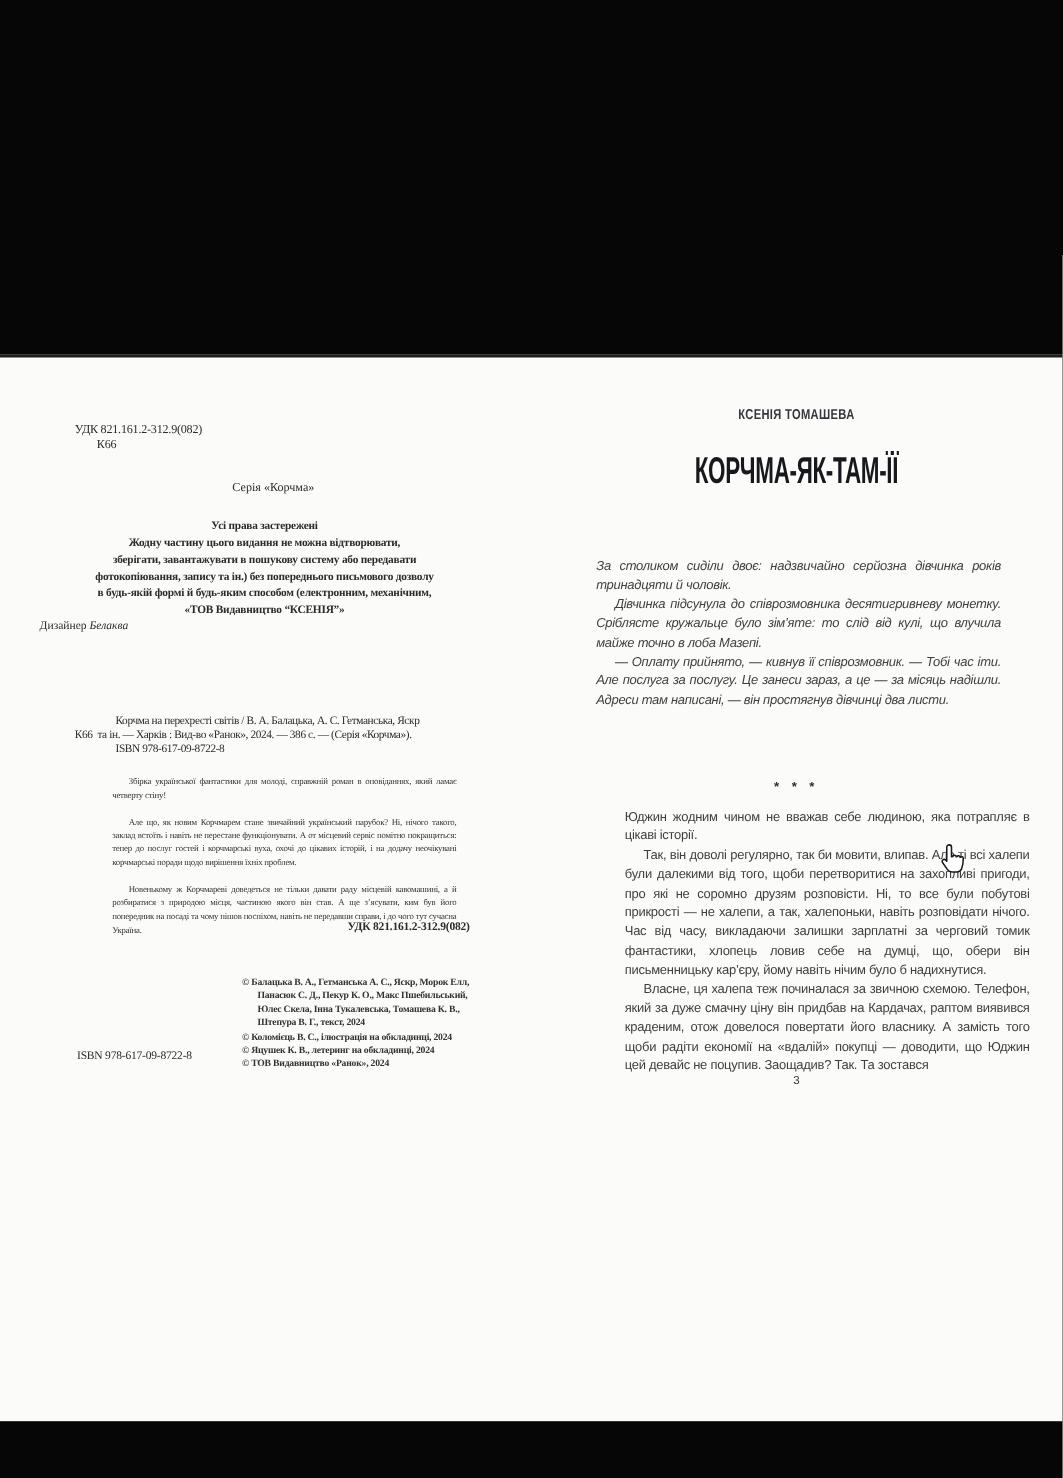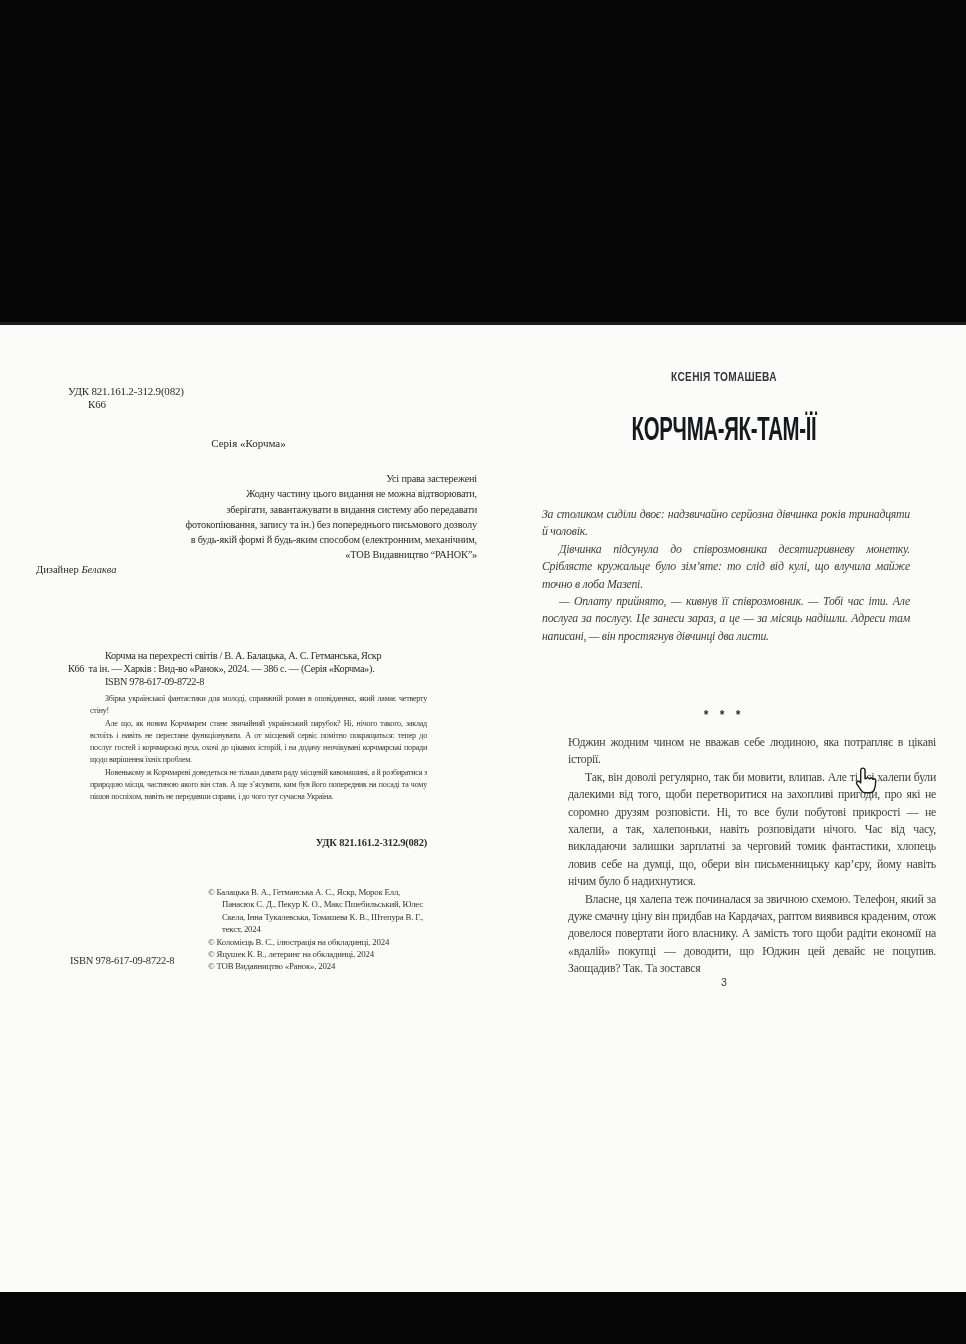--- a/index.html
+++ b/index.html
@@ -17,44 +17,44 @@
   .page-left{left:0;width:483px;}
   .page-right{left:483px;width:483px;}
   .blk{position:absolute;}
 
   
   .imprint{color:#2b2b2b;}
   .udk-top{left:68px;top:60px;width:300px;font-size:11px;line-height:13px;letter-spacing:-.2px;}
   .udk-top p{margin:0;}
   .udk-top p:nth-child(2){padding-left:20px;}
   .series{left:36px;top:112px;width:425px;text-align:center;font-size:11px;}
-  .rights{left:52px;top:146px;width:425px;text-align:right;font-size:10.3px;line-height:15.3px;letter-spacing:-.2px;}
+  .rights{left:28px;top:146px;width:425px;text-align:center;font-size:10.3px;line-height:15.3px;letter-spacing:-.2px;font-weight:bold;}
   .rights p{margin:0;}
   .designer{left:36px;top:239px;width:425px;text-align:left;font-size:10.5px;}
   .designer .dname{font-style:italic;}
   .bib{left:68px;top:324px;width:368px;font-size:10.3px;line-height:13.2px;letter-spacing:-.35px;}
   .bib p{margin:0;}
   .bib p:nth-child(1){padding-left:37px;}
   .bib p:nth-child(3){padding-left:37px;}
   .annotation{left:90px;top:368px;width:337px;font-size:8px;line-height:12.3px;letter-spacing:-.2px;text-align:justify;color:#333;}
-  .annotation p{margin:0;text-indent:15px;}
+  .annotation p{margin:12px;text-indent:15px;}
   .udk-bold{left:90px;top:512px;width:337px;text-align:right;font-weight:bold;font-size:10.5px;letter-spacing:-.2px;}
-  .credits{left:208px;top:561px;width:226px;font-size:8.8px;line-height:12.4px;letter-spacing:-.2px;color:#333;}
+  .credits{left:220px;top:561px;width:226px;font-size:8.8px;line-height:12.4px;letter-spacing:-.2px;color:#333;font-weight:bold;}
   .credits p{margin:0;padding-left:14px;text-indent:-14px;}
   .isbn-bottom{left:70px;top:630px;font-size:10.5px;letter-spacing:-.2px;}
 
   
   .chapter{font-family:"Liberation Sans", sans-serif;color:#3f3f3f;}
   .author{left:61px;top:44px;width:360px;text-align:center;
     font-weight:bold;font-size:13px;letter-spacing:.4px;color:#34363b;
     transform:scaleX(.78);transform-origin:50% 50%;}
   .chap-title{left:31px;top:86px;width:420px;text-align:center;margin:0;
     font-weight:bold;font-size:34px;line-height:34px;letter-spacing:-.5px;color:#16181d;
     transform:scaleX(.6);transform-origin:50% 50%;white-space:nowrap;}
-  .bodycol{left:59px;width:368px;text-align:justify;font-size:11.8px;line-height:17.4px;letter-spacing:-.25px;font-family:Liberation Serif, serif;}
+  .bodycol{left:59px;width:368px;text-align:justify;font-size:11.8px;line-height:17.4px;letter-spacing:-.25px;}
   .bodycol p{margin:0;text-indent:17px;}
   .bodycol p:first-child{text-indent:0;}
   .body-italic{top:181px;font-style:italic;}
   .separator{left:61px;top:383px;width:360px;text-align:center;
     font-size:12px;font-weight:bold;letter-spacing:4px;color:#2f2f2f;}
   .body-regular{top:409px;margin-left:26px;}
   .folio{left:61px;top:651px;width:360px;text-align:center;font-size:10.5px;color:#3a3a3a;}
 
   
   .cursor{position:absolute;left:852px;top:767px;width:26px;height:30px;}
@@ -68,24 +68,24 @@
     <div class="blk udk-top">
         <p>УДК 821.161.2-312.9(082)</p>
         <p>К66</p>
       </div>
 
     <div class="blk series">Серія «Корчма»</div>
 
     <div class="blk rights">
         <p>Усі права застережені</p>
         <p>Жодну частину цього видання не можна відтворювати,</p>
-        <p>зберігати, завантажувати в видання систему або передавати</p>
+        <p>зберігати, завантажувати в пошукову систему або передавати</p>
         <p>фотокопіювання, запису та ін.) без попереднього письмового дозволу</p>
         <p>в будь-якій формі й будь-яким способом (електронним, механічним,</p>
-        <p>«ТОВ Видавництво “РАНОК”»</p>
+        <p>«ТОВ Видавництво “КСЕНІЯ”»</p>
       </div>
 
     <div class="blk designer">
       <span>Дизайнер</span>
       <span class="dname">Белаква</span>
     </div>
 
     <div class="blk bib">
         <p>Корчма на перехресті світів / В. А. Балацька, А. С. Гетманська, Яскр</p>
         <p>К66&nbsp;&nbsp;та ін. — Харків : Вид-во «Ранок», 2024. — 386 с. — (Серія «Корчма»).</p>

